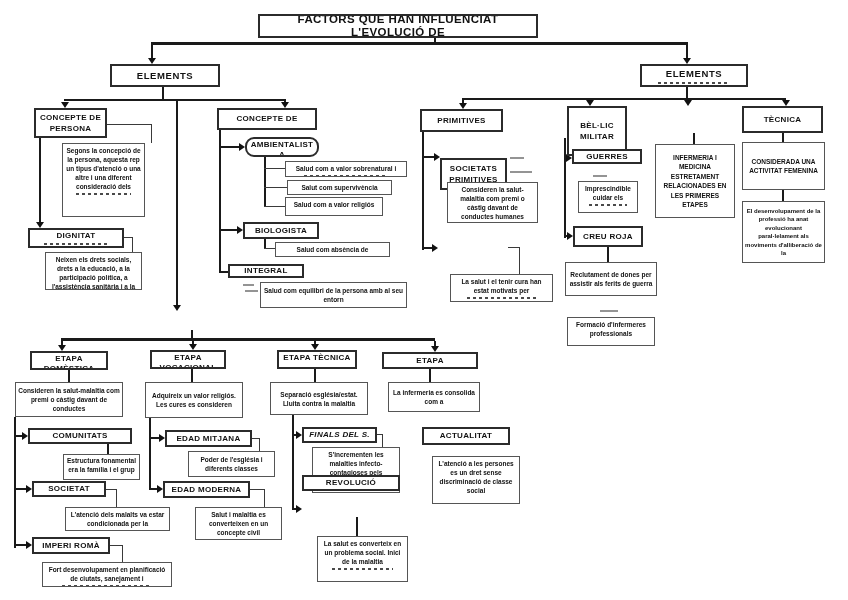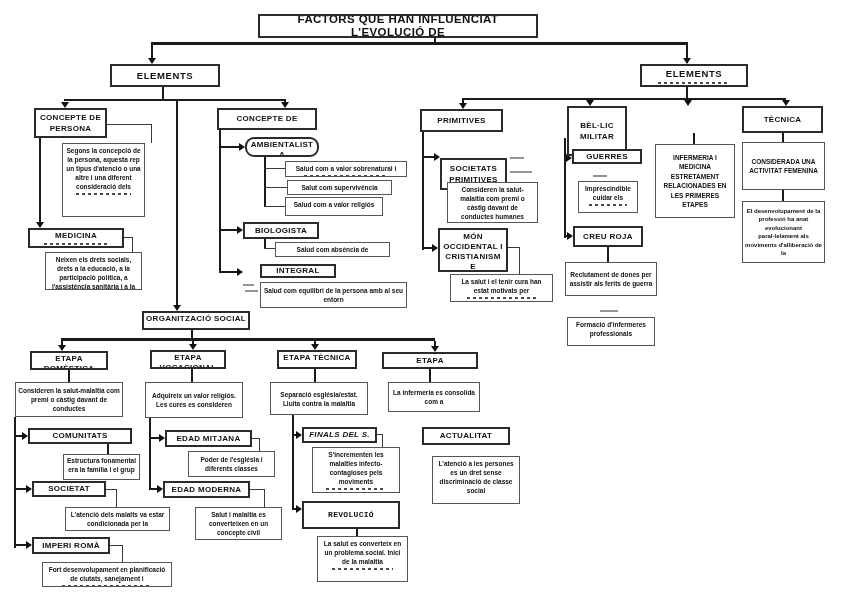--- a/index.html
+++ b/index.html
@@ -163,21 +163,21 @@
   <div class="node vc lh11" style="left:34px;top:108px;width:73px;height:30px;">
       <span>CONCEPTE DE PERSONA</span>
     </div>
 
   <div class="desc" style="left:62px;top:143px;width:83px;height:74px;">
     <span>Segons la concepció de la persona, aquesta rep un tipus d'atenció o una altre i una diferent consideració dels</span>
     <div class="cliprow"></div>
   </div>
 
   <div class="node col" style="left:28px;top:228px;width:96px;height:20px;">
-    <span>MEDICINA</span>
+    <span>DIGNITAT</span>
     <div class="cliprow"></div>
   </div>
 
   <div class="desc" style="left:45px;top:252px;width:97px;height:38px;"><span>Neixen els drets socials, drets a la educació, a la participació política, a l'assistència sanitària i a la</span></div>
 
   <div class="node vc" style="left:217px;top:108px;width:100px;height:22px;">
       <span>CONCEPTE DE</span>
     </div>
 
   <div class="node wb" style="left:245px;top:137px;width:74px;height:20px;border-radius:9px;"><span>AMBIENTALISTA</span></div>
@@ -195,29 +195,28 @@
 
   <div class="node vc" style="left:243px;top:222px;width:76px;height:17px;">
       <span>BIOLOGISTA</span>
     </div>
 
   <div class="desc" style="left:275px;top:242px;width:115px;height:15px;">
     <span>Salud com absència de</span>
     <div class="cliprow"></div>
   </div>
 
-  <div class="node vc" style="left:260px;top:264px;width:76px;height:14px;">
+  <div class="node vc" style="left:228px;top:264px;width:76px;height:14px;">
       <span>INTEGRAL</span>
     </div>
 
   <div class="desc vc" style="left:260px;top:282px;width:147px;height:26px;">
       <span>Salud com equilibri de la persona amb al seu entorn</span>
     </div>
 
-  <div class="node" style="left:142px;top:311px;width:108px;height:19px;"><span>ORGANITZACIÓ SOCIAL</span></div>
 
   <div class="node" style="left:30px;top:351px;width:78px;height:19px;"><span>ETAPA DOMÈSTICA</span></div>
   <div class="node" style="left:150px;top:350px;width:76px;height:19px;"><span>ETAPA VOCACIONAL</span></div>
   <div class="node" style="left:277px;top:350px;width:80px;height:19px;"><span>ETAPA TÈCNICA</span></div>
   <div class="node vc" style="left:382px;top:352px;width:96px;height:17px;">
       <span>ETAPA</span>
     </div>
 
   <div class="desc vc" style="left:15px;top:382px;width:108px;height:35px;">
       <span>Consideren la salut-malaltia com premi o càstig davant de conductes</span>
@@ -264,41 +263,40 @@
       <span>Salut i malaltia es converteixen en un concepte civil</span>
     </div>
 
   <div class="node vc" style="left:302px;top:427px;width:75px;height:16px;font-style:italic;">
       <span>FINALS DEL S.</span>
     </div>
   <div class="desc" style="left:312px;top:447px;width:88px;height:46px;">
     <span>S'incrementen les malalties infecto-contagioses pels moviments</span>
     <div class="cliprow"></div>
   </div>
-  <div class="node vc" style="left:302px;top:501px;width:98px;height:28px;font-family:Liberation Mono, monospace;">
+  <div class="node vc" style="left:302px;top:475px;width:98px;height:16px;">
       <span>REVOLUCIÓ</span>
     </div>
   <div class="desc" style="left:317px;top:536px;width:91px;height:46px;">
     <span>La salut es converteix en un problema social. Inici de la malaltia</span>
     <div class="cliprow"></div>
   </div>
 
   <div class="node vc" style="left:422px;top:427px;width:88px;height:18px;">
       <span>ACTUALITAT</span>
     </div>
   <div class="desc" style="left:432px;top:456px;width:88px;height:48px;"><span>L'atenció a les persones es un dret sense discriminació de classe social</span></div>
 
   <div class="node vc" style="left:420px;top:109px;width:83px;height:23px;">
       <span>PRIMITIVES</span>
     </div>
   <div class="node vc lh11" style="left:440px;top:130px;width:67px;height:32px;margin-top:28px;">
       <span>SOCIETATS PRIMITIVES</span>
     </div>
   <div class="desc" style="left:447px;top:182px;width:91px;height:41px;"><span>Consideren la salut-malaltia com premi o càstig davant de conductes humanes socials</span></div>
-  <div class="node wb" style="left:438px;top:228px;width:70px;height:44px;padding:2px 3px;"><span>MÓN OCCIDENTAL I CRISTIANISME</span></div>
   <div class="desc" style="left:450px;top:274px;width:103px;height:28px;">
     <span>La salut i el tenir cura han estat motivats per</span>
     <div class="cliprow"></div>
   </div>
 
   <div class="node vc lh11" style="left:567px;top:106px;width:60px;height:50px;">
       <span>BÈL·LIC MILITAR</span>
     </div>
   <div class="node vc" style="left:572px;top:149px;width:70px;height:15px;">
       <span>GUERRES</span>

